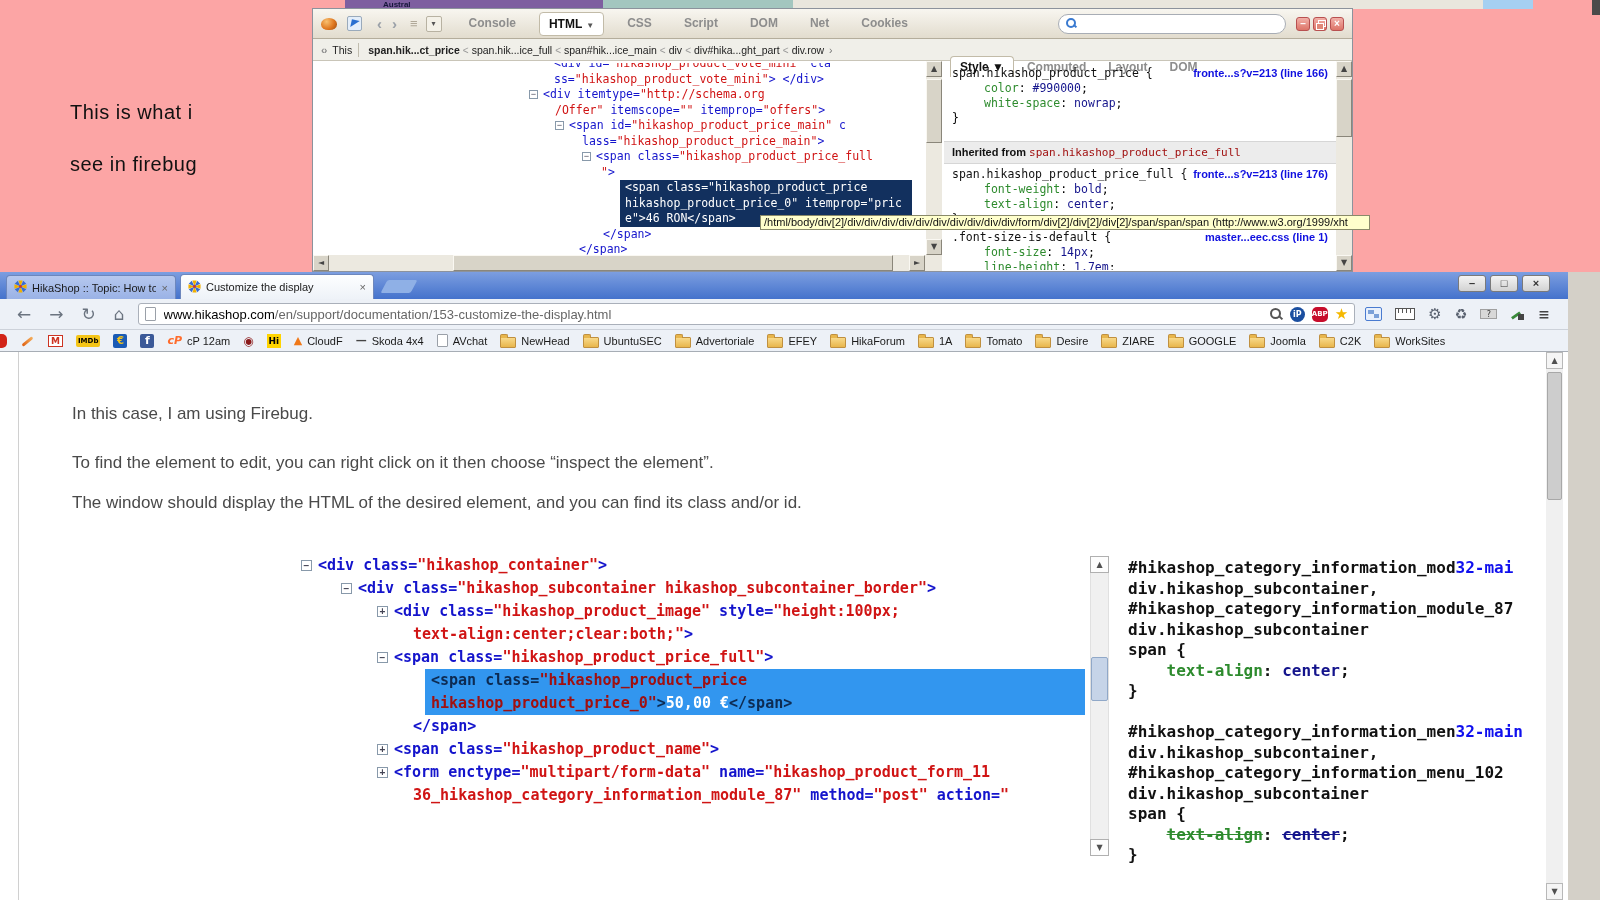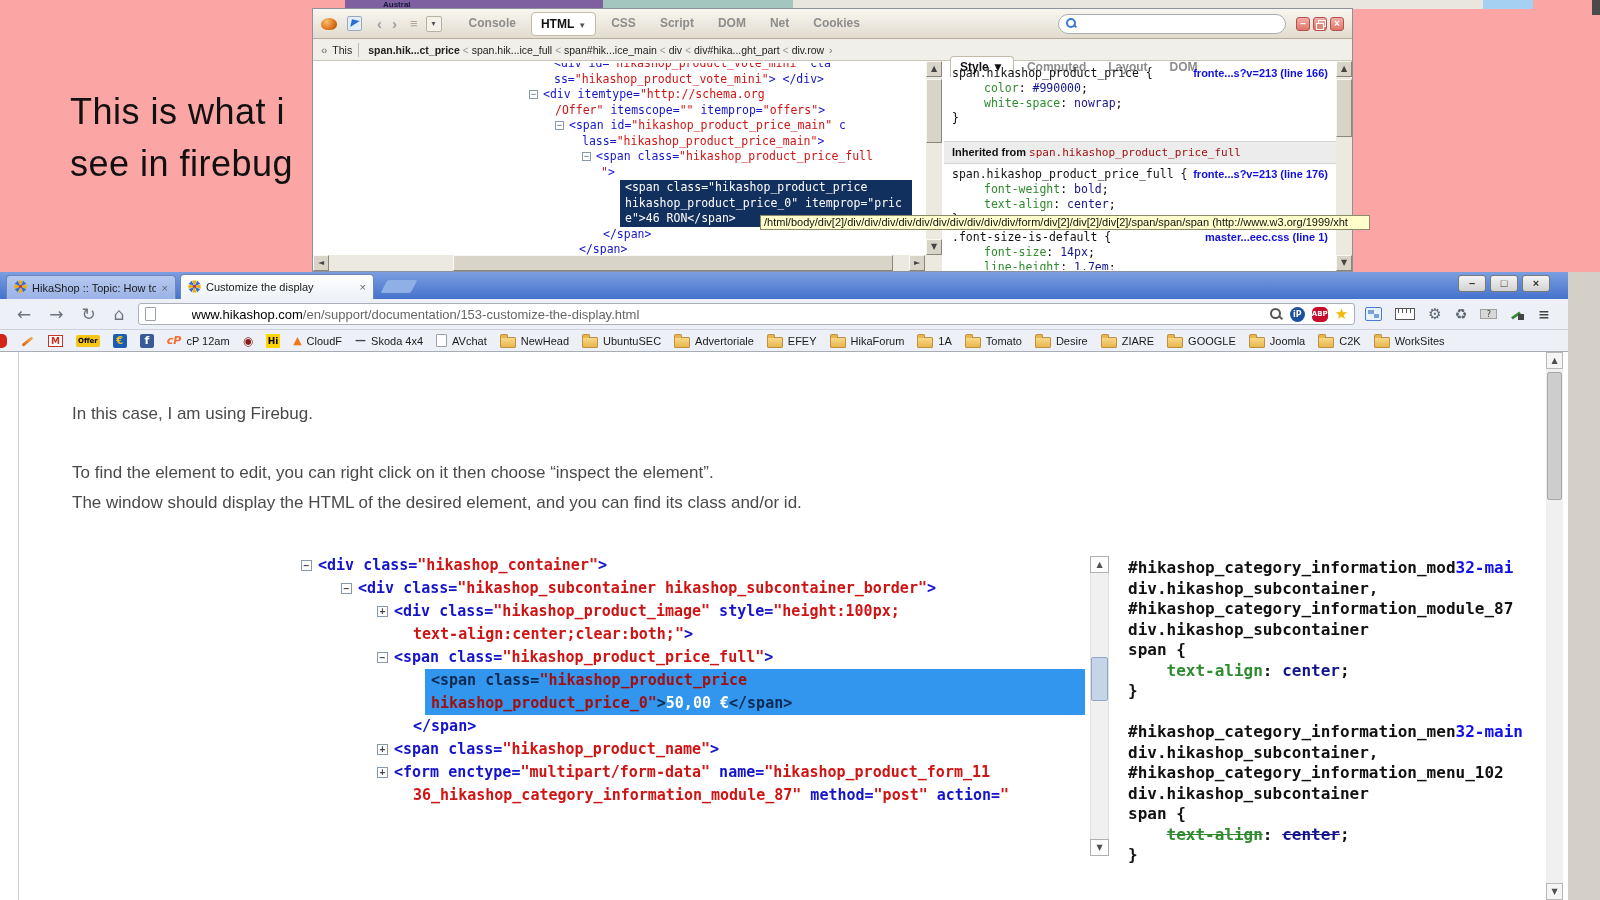--- a/index.html
+++ b/index.html
@@ -10,21 +10,21 @@
 
   
   .frag { position:absolute; top:0; height:9px; }
   .frag-purple { left:345px; width:258px; background:#7e5fa0; color:#16163a; font-size:8px; line-height:9px; padding-left:38px; overflow:hidden; font-weight:bold; }
   .frag-teal { left:603px; width:190px; background:#a3c6bf; }
   .frag-pale { left:793px; width:690px; background:#e9e6dd; }
   .frag-blue { left:1483px; width:50px; background:#a5d0f2; }
   .frag-dark { left:1592px; width:8px; height:15px; background:#4a4a4a; }
 
   
-  #caption { left:70px; top:86px; width:260px; font-size:36px; color:#111; line-height:52px; letter-spacing:0.5px; }
+  #caption { left:70px; top:86px; width:260px; font-size:20px; color:#111; line-height:52px; letter-spacing:0.5px; }
 
   
   #firebug { left:312px; top:8px; width:1041px; height:264px; background:#fff; border:1px solid #8c929c; z-index:5; }
   .fb-toolbar { position:absolute; left:0; top:0; width:1039px; height:30px;
     background:linear-gradient(#f8f6f0,#e2dcce); border-bottom:1px solid #b4ad9c;
     display:flex; align-items:center; padding:0 8px; }
   .fb-bug { width:16px; height:12px; border-radius:50% 50% 45% 45%;
     background:radial-gradient(circle at 35% 30%, #f8c070, #e07820 55%, #9a4a10); margin-right:10px; }
   .fb-inspect { width:15px; height:15px; border:1px solid #9aaabb; background:#e4eefa; position:relative; margin-right:10px; border-radius:2px;}
   .fb-inspect::before { content:''; position:absolute; left:3px; top:3px; width:0; height:0;
@@ -112,21 +112,21 @@
   .newtab { position:absolute; left:384px; top:8px; width:30px; height:13px; background:#8fb0e6;
     transform:skewX(-28deg); border-radius:2px; }
   .bwinbtns { position:absolute; right:18px; top:3px; display:flex; gap:4px; }
   .wb-gray { width:28px; height:17px; border:1px solid #7a7a7a; border-radius:3px;
     background:linear-gradient(#f4f4f4,#d2d2d2); color:#333; font-size:11px; line-height:15px; font-weight:bold; }
 
   .navbar { position:absolute; left:0; top:27px; width:1568px; height:31px; background:#edf1f7;
     border-bottom:1px solid #cdd2da; display:flex; align-items:center; padding:0 8px; }
   .nav-ic { font-size:17px; color:#6b7480; margin:0 9px; font-family:"DejaVu Sans",sans-serif; }
   .urlbar { flex:1; height:22px; background:#fff; border:1px solid #aab0ba; border-radius:3px;
-    display:flex; align-items:center; padding:0 6px; margin:0 10px 0 4px;gap:28px; }
+    display:flex; align-items:center; padding:0 6px; margin:0 10px 0 4px; }
   .url-page { width:11px; height:14px; background:#fff; border:1px solid #9aa0a8; border-radius:1px; margin-right:8px; }
   .url-text { font-size:13px; color:#666; white-space:nowrap; overflow:hidden; flex:1; }
   .url-domain { color:#000; }
   .urlbar-icons { display:flex; align-items:center; gap:7px; margin-left:8px; }
   .chrome-icons { display:flex; align-items:center; gap:13px; padding-right:10px; }
 
   .bookmarks { position:absolute; left:0; top:58px; width:1568px; height:22px; background:#edf1f7;
     border-bottom:1px solid #a7adb5; display:flex; align-items:center; gap:13px; padding-left:0; overflow:hidden; }
   .bm { display:flex; align-items:center; gap:5px; font-size:11px; color:#1a1a1a; white-space:nowrap; }
   .bm:first-child { margin-left:-5px; }
@@ -218,21 +218,21 @@
   </div>
 
   <div id="firebug" class="abs">
     <div class="fb-toolbar">
       <span class="fb-bug"></span>
       <span class="fb-inspect"></span>
       <span class="fb-navchev">‹</span>
       <span class="fb-navchev">›</span>
       <span class="fb-listicon">≡</span>
       <span class="fb-dropbox">▾</span>
-      <span id="fb-tabs" style="display:flex;gap:6px;">
+      <span id="fb-tabs" style="display:flex;gap:14px;">
           <span class="fb-tab">Console</span>
           <span class="fb-tab active">HTML<span class="caret">▼</span></span>
           <span class="fb-tab">CSS</span>
           <span class="fb-tab">Script</span>
           <span class="fb-tab">DOM</span>
           <span class="fb-tab">Net</span>
           <span class="fb-tab">Cookies</span>
         </span>
       <span class="fb-search">
         <span class="fb-mag"></span>
@@ -410,21 +410,21 @@
         <span class="bm">
           <span class="icon red-badge-icon"></span>
         </span>
         <span class="bm">
           <span class="icon brush-icon"></span>
         </span>
         <span class="bm">
           <span class="icon gmail-icon">M</span>
         </span>
         <span class="bm">
-          <span class="icon imdb-icon">Offer</span>
+          <span class="icon imdb-icon">IMDb</span>
         </span>
         <span class="bm">
           <span class="icon euro-icon">€</span>
         </span>
         <span class="bm">
           <span class="icon facebook-icon">f</span>
         </span>
         <span class="bm">
           <span class="icon cpanel-icon">cP</span>
           <span class="bm-label">cP 12am</span>
@@ -497,21 +497,21 @@
         </span>
         <span class="bm">
           <span class="icon folder-icon"></span>
           <span class="bm-label">WorkSites</span>
         </span>
       </div>
 
     <div id="content">
       <div id="content-border"></div>
       <div class="para" style="top:52px;">In this case, I am using Firebug.</div>
-      <div class="para" style="top:111px;">To find the element to edit, you can right click on it then choose “inspect the element”.</div>
+      <div class="para" style="top:101px;">To find the element to edit, you can right click on it then choose “inspect the element”.</div>
       <div class="para" style="top:141px;">The window should display the HTML of the desired element, and you can find its class and/or id.</div>
 
       <div id="page-code">
           <div class="cline" style="margin-left: 6px;"><span class="tree-box">−</span><span class="sg-t">&lt;div class=</span><span class="sg-v">"hikashop_container"</span><span class="sg-t">&gt;</span></div>
           <div class="cline" style="margin-left: 46px;"><span class="tree-box">−</span><span class="sg-t">&lt;div class=</span><span class="sg-v">"hikashop_subcontainer hikashop_subcontainer_border"</span><span class="sg-t">&gt;</span></div>
           <div class="cline" style="margin-left: 82px;"><span class="tree-box">+</span><span class="sg-t">&lt;div class=</span><span class="sg-v">"hikashop_product_image"</span><span class="sg-t"> style=</span><span class="sg-v">"height:100px;</span></div>
           <div class="cline" style="margin-left: 118px;"><span class="sg-v">text-align:center;clear:both;"</span><span class="sg-t">&gt;</span></div>
           <div class="cline" style="margin-left: 82px;"><span class="tree-box">−</span><span class="sg-t">&lt;span class=</span><span class="sg-v">"hikashop_product_price_full"</span><span class="sg-t">&gt;</span></div>
           <div class="cline pg-hl" style="margin-left: 130px;"><span class="sg-ht">&lt;span class=</span><span class="sg-hv">"hikashop_product_price</span></div>
           <div class="cline pg-hl" style="margin-left: 130px;"><span class="sg-hv">hikashop_product_price_0"</span><span class="sg-ht">&gt;</span><span class="sg-hw">50,00 €</span><span class="sg-ht">&lt;/span&gt;</span></div>

